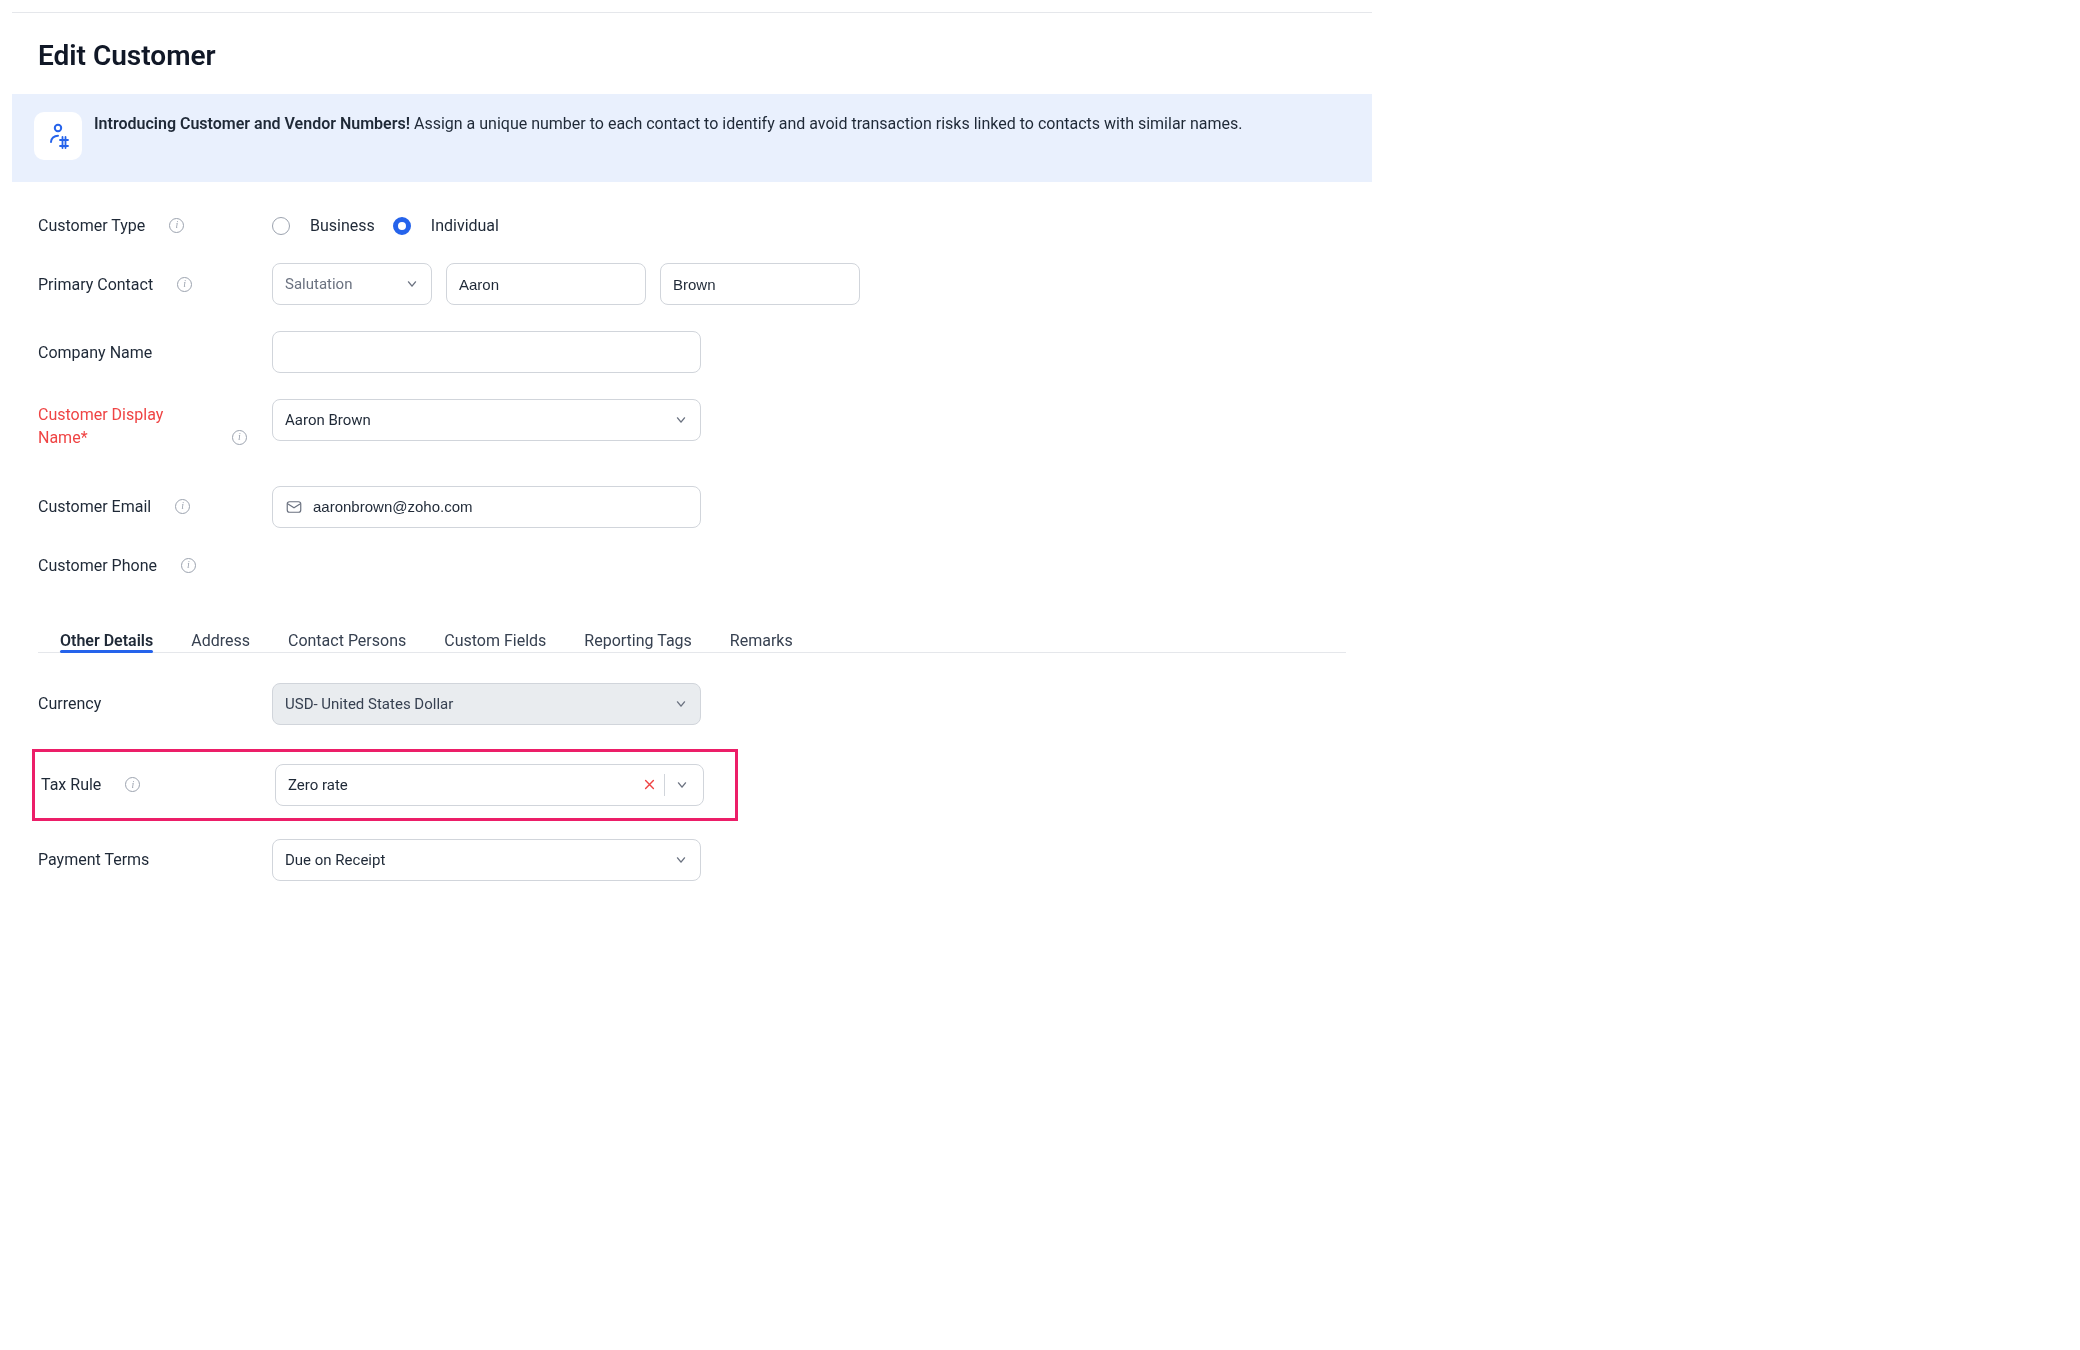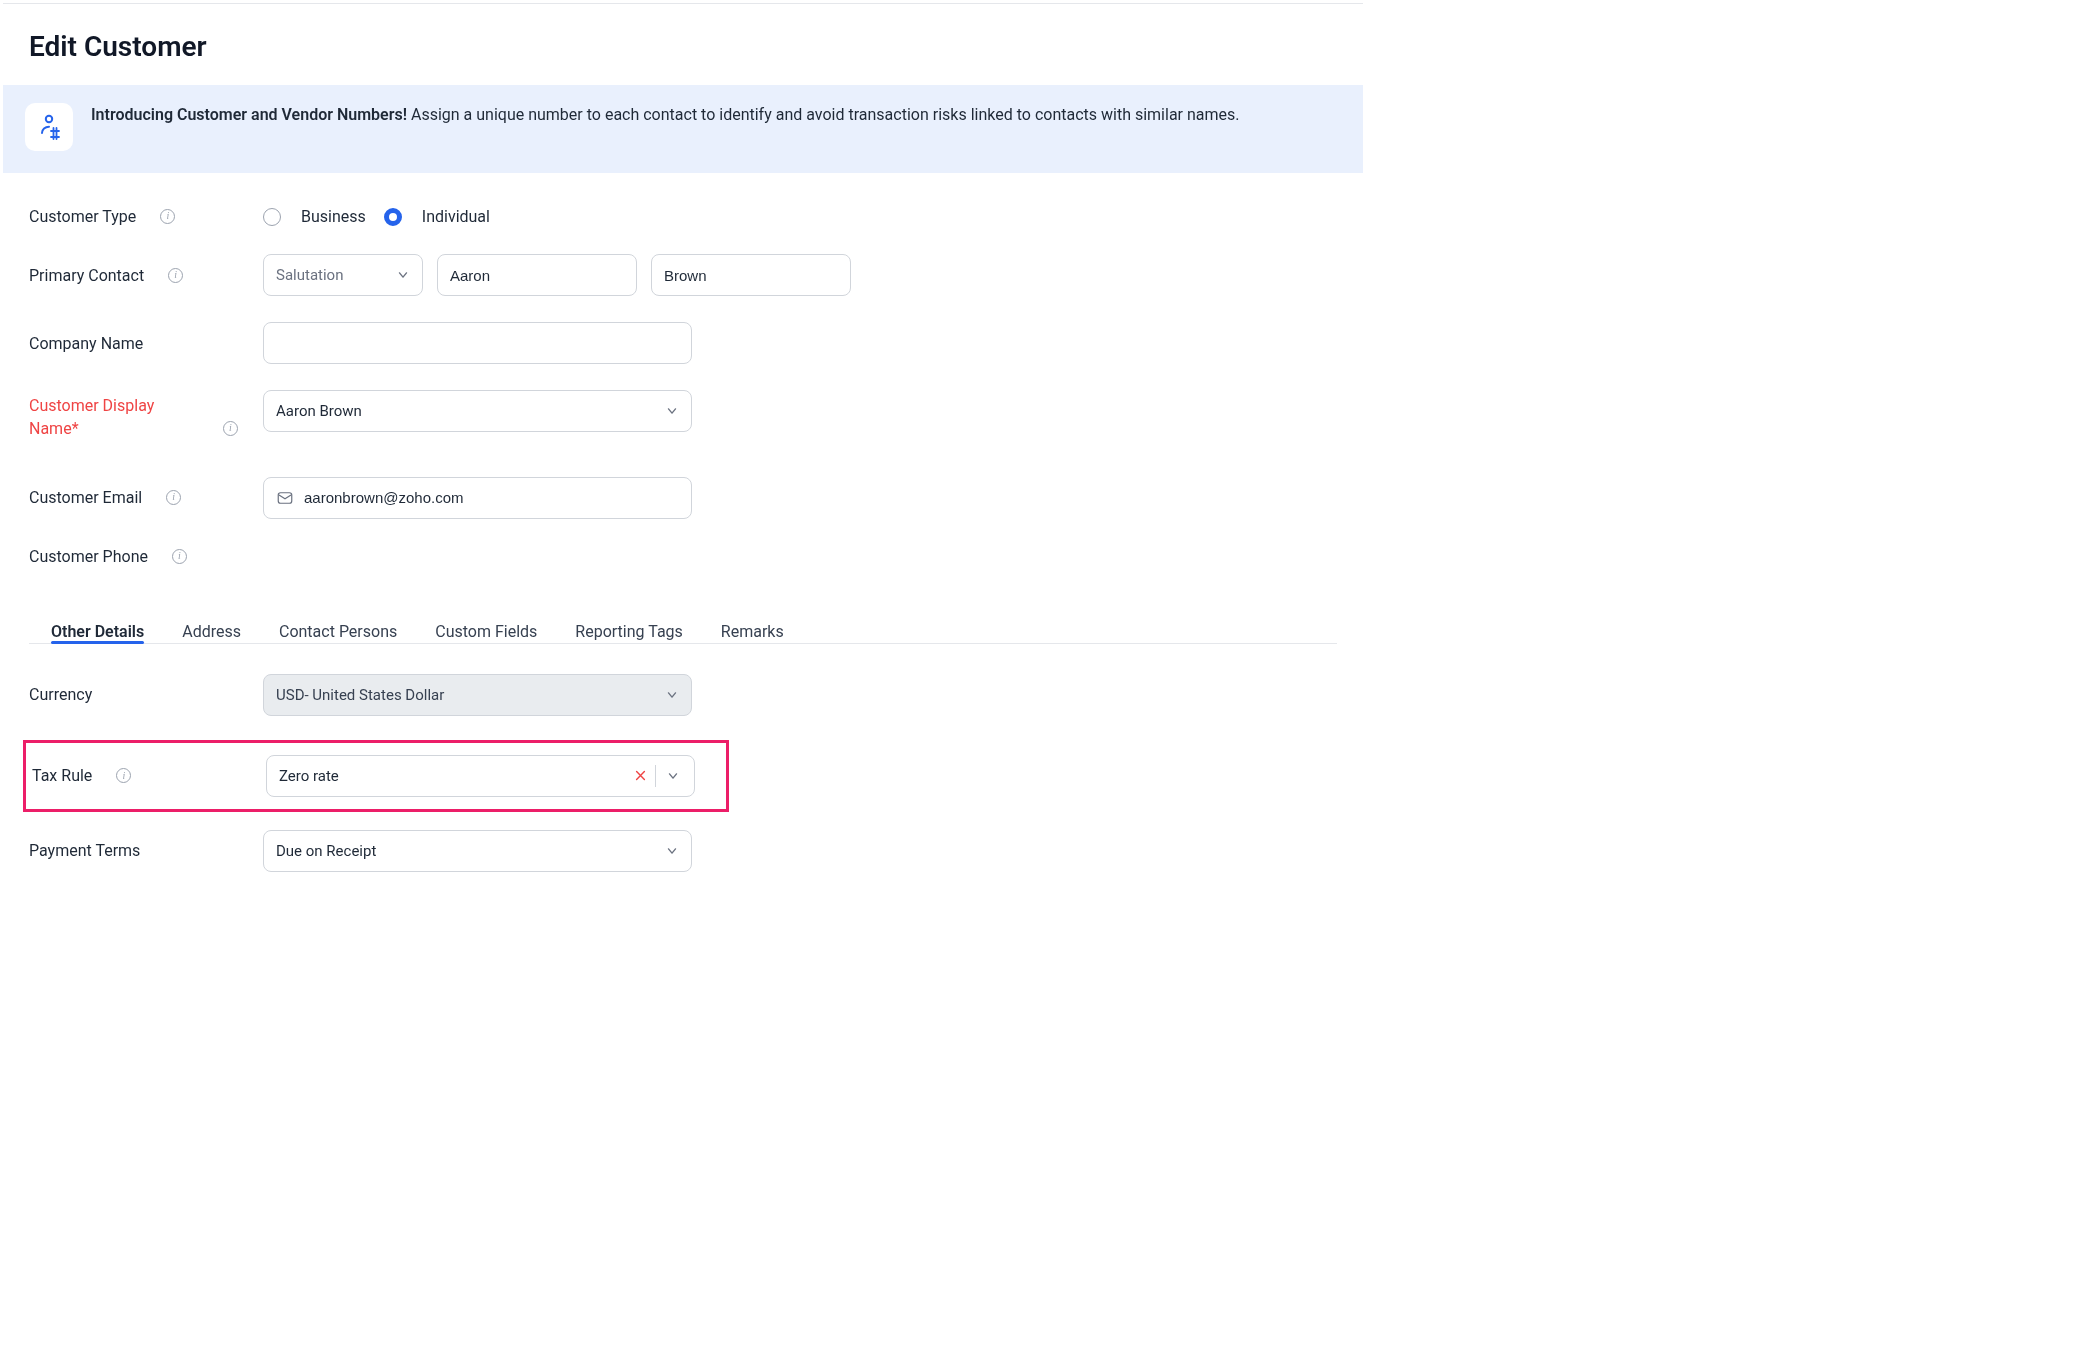--- a/index.html
+++ b/index.html
@@ -6,34 +6,34 @@
   body {
     font-family: -apple-system, BlinkMacSystemFont, "Segoe UI", Roboto, Helvetica, Arial, sans-serif;
     font-size: 15px;
     color: #1f2937;
     background: #fff;
     width: 2080px;
     padding: 0;
   }
   .frame {
     width: 1360px;
-    margin: 3px;
+    margin: 12px;
     border-top: 1px solid #e5e7eb;
   }
   .page-title {
     font-size: 28px;
     font-weight: 600;
     color: #111827;
     padding: 26px 26px 22px 26px;
   }
   .banner {
     background: #e9f0fd;
     padding: 18px 22px 22px 22px;
     display: flex;
-    gap: 18px;
+    gap: 12px;
     align-items: flex-start;
   }
   .banner-icon-wrap {
     width: 48px;
     height: 48px;
     background: #fff;
     border-radius: 10px;
     display: flex;
     align-items: center;
     justify-content: center;

